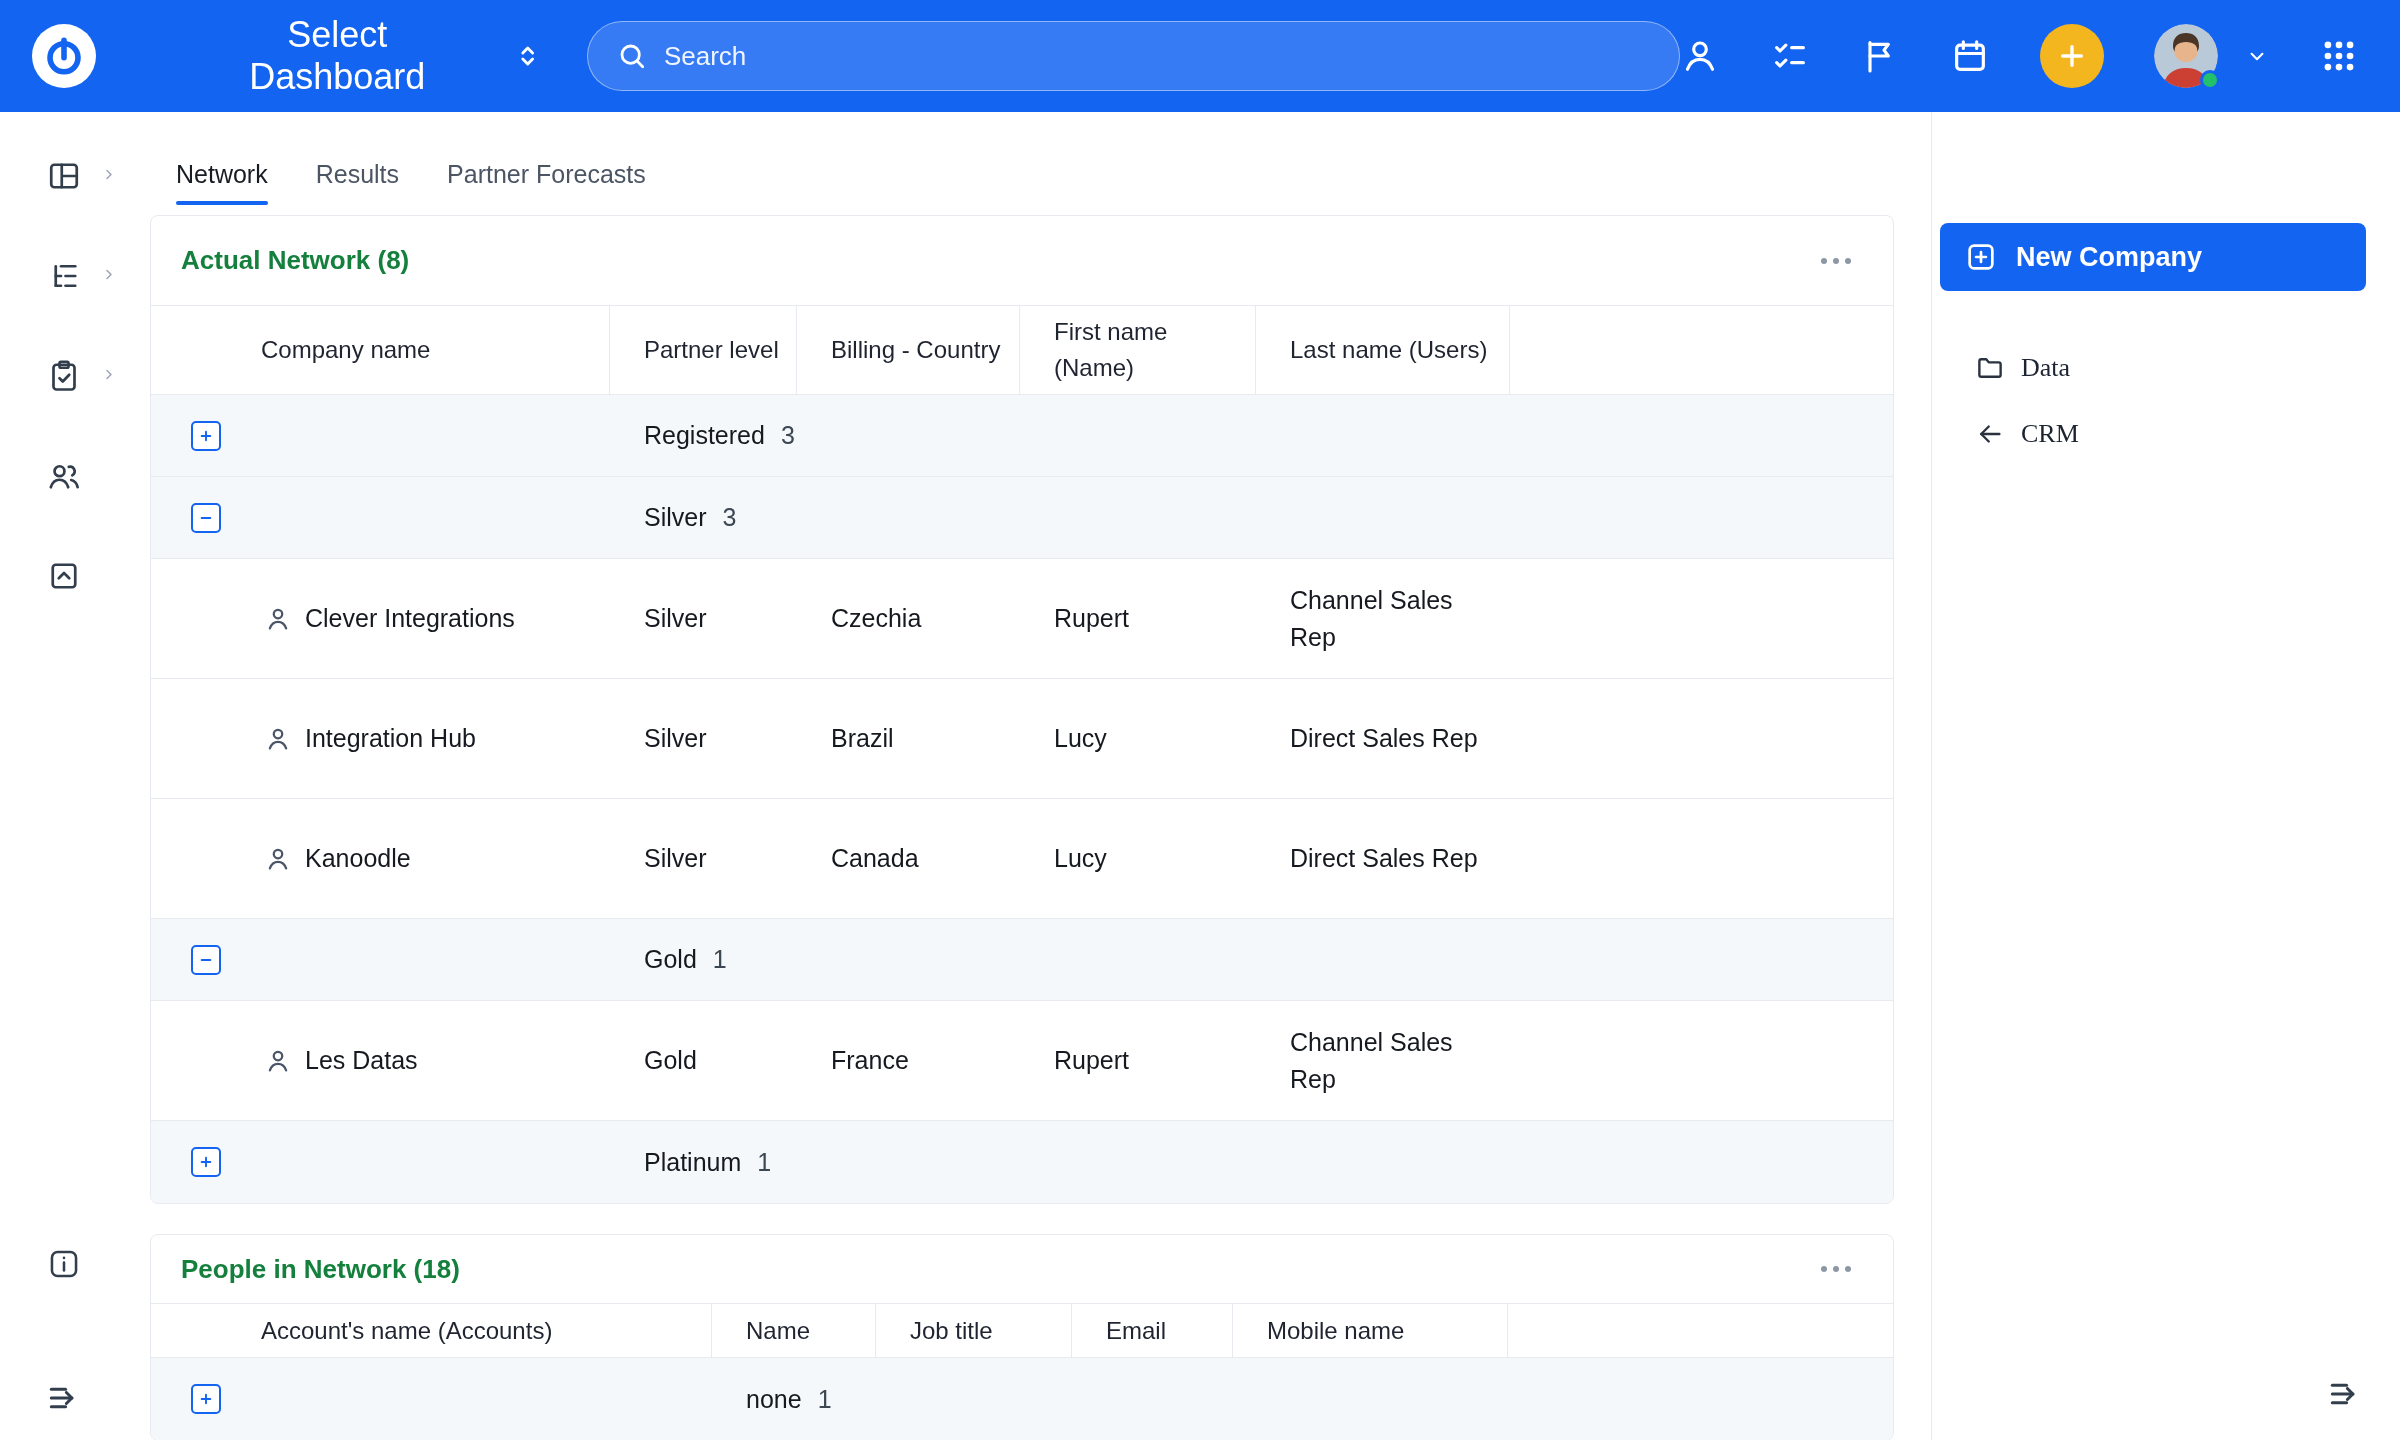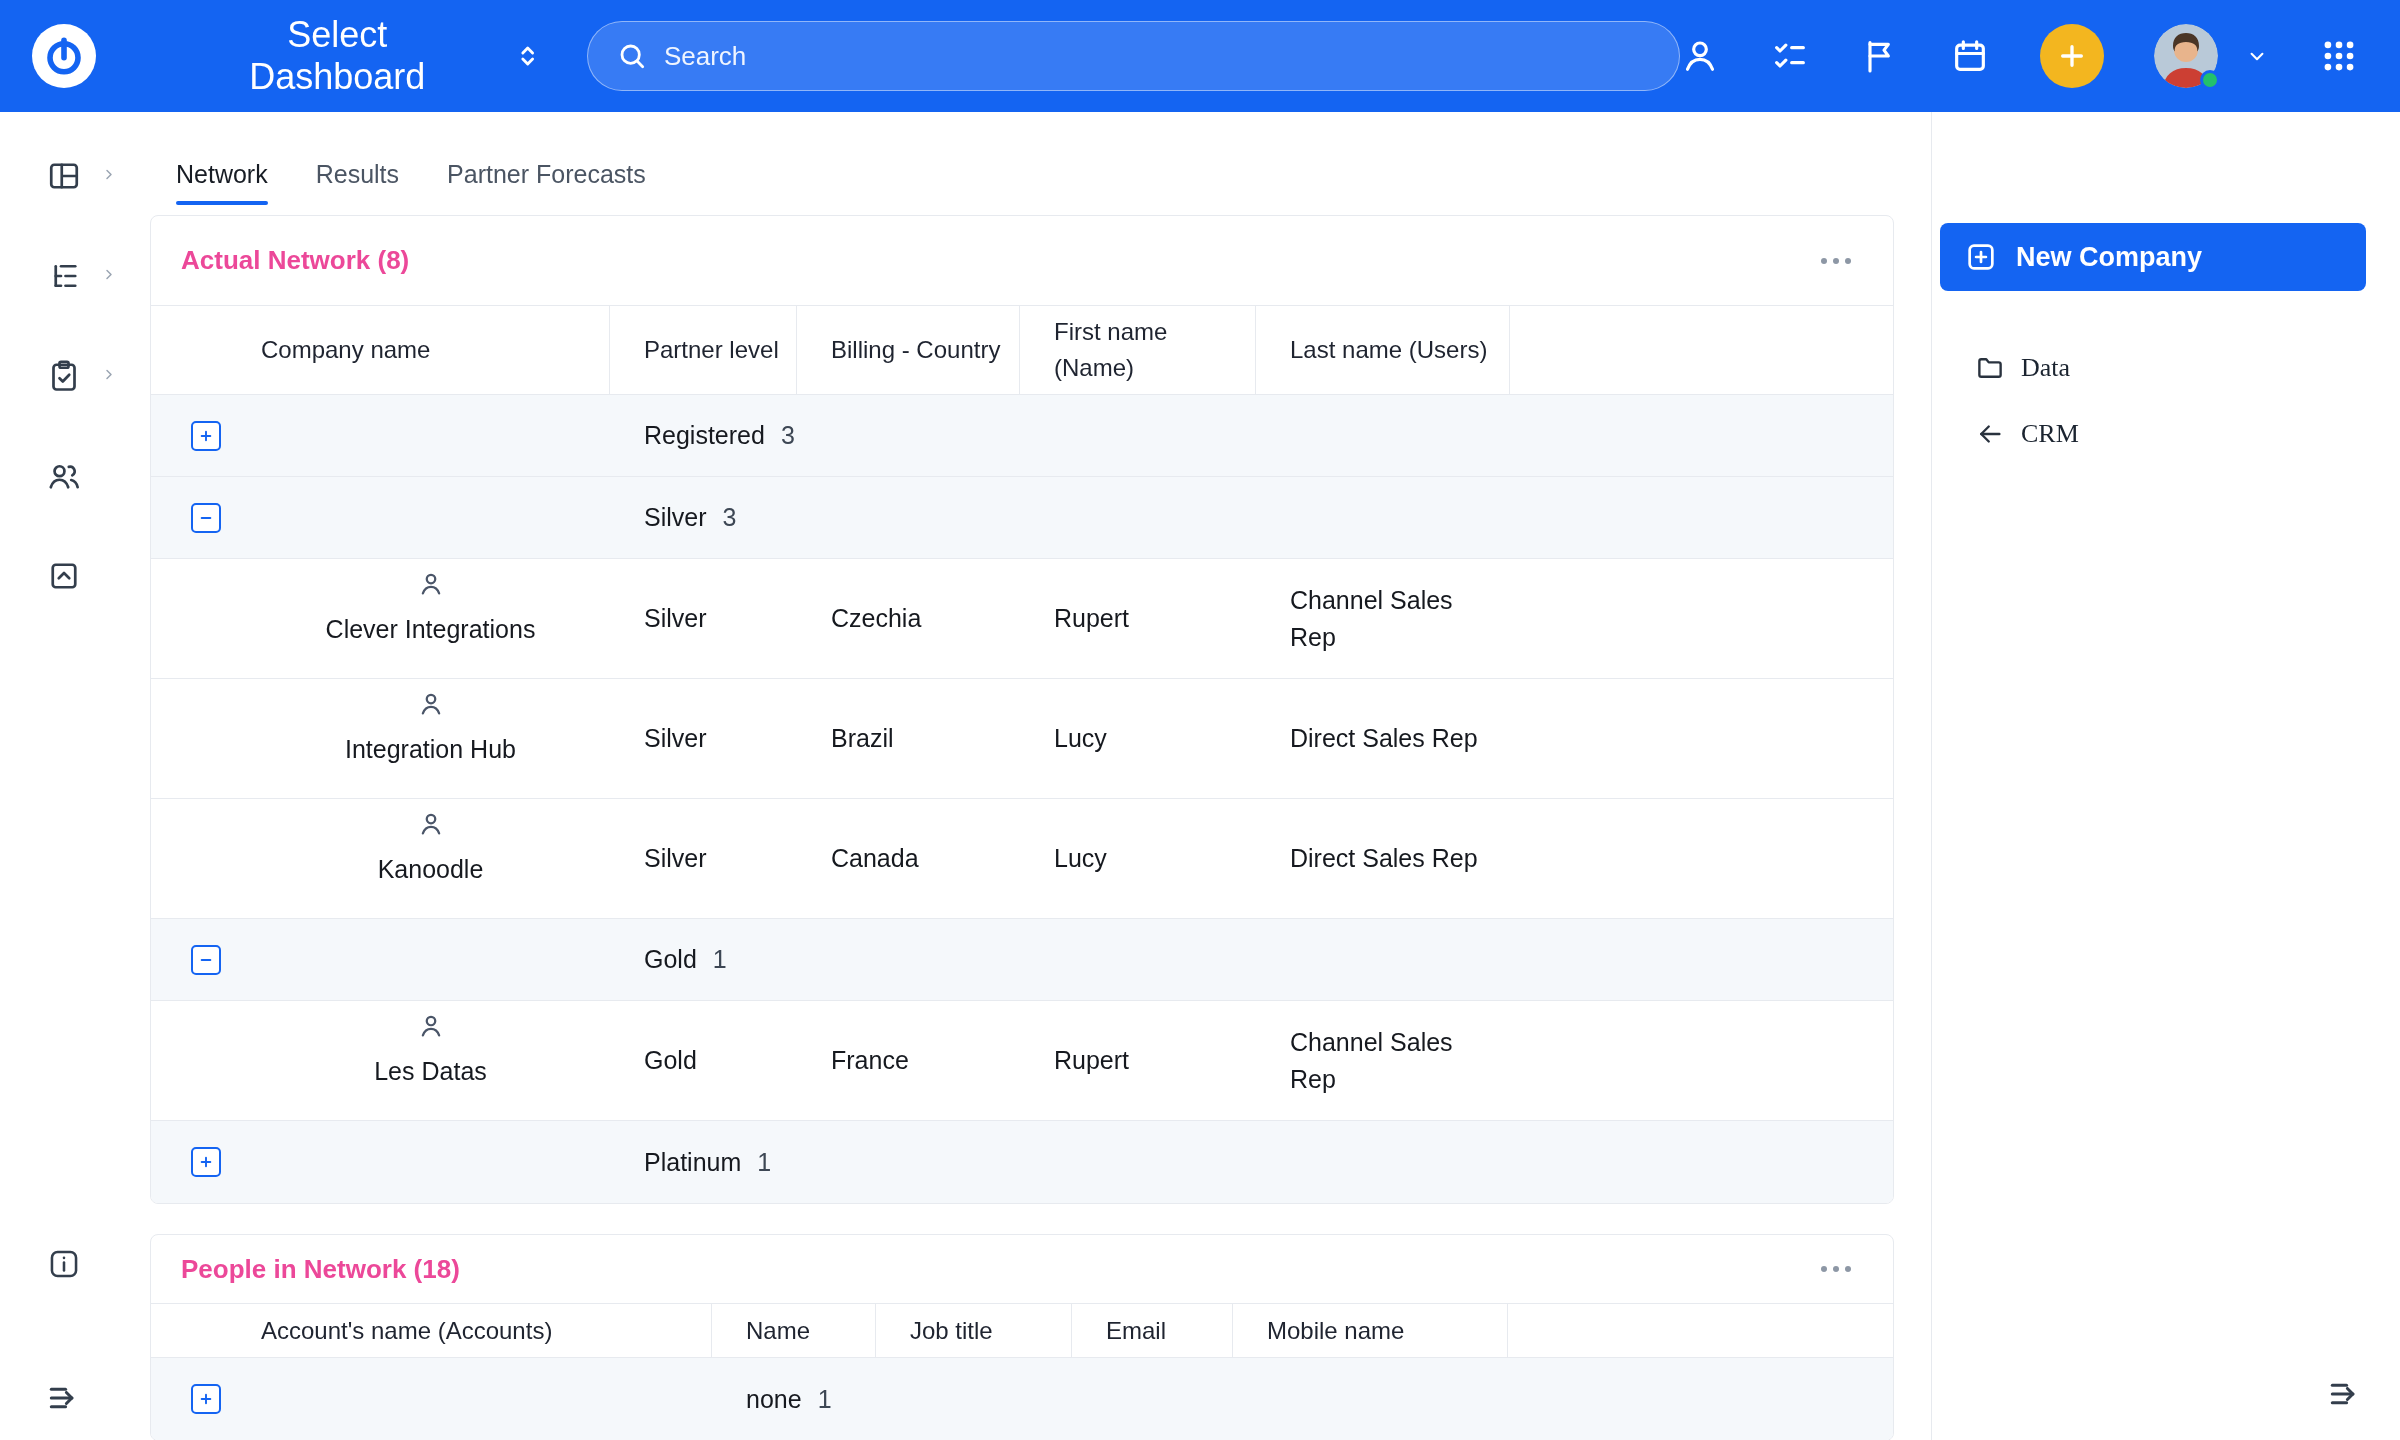--- a/index.html
+++ b/index.html
@@ -64,39 +64,39 @@
   .tabs{display:flex;padding:36px 0 0 26px;}
   .tab{position:relative;font-size:25px;color:var(--ink-soft);padding-bottom:16px;margin-right:48px;margin-top:12px;}
   .tab.active{color:#171c24;font-weight:500;}
   .tab.active::after{content:"";position:absolute;left:0;right:0;bottom:0;height:4px;background:var(--blue);border-radius:2px;}
 
   .card{border:1px solid var(--line);border-radius:8px;margin-top:10px;overflow:hidden;background:#fff;}
   .card + .card{margin-top:30px;}
   .card-head{display:flex;align-items:center;justify-content:space-between;padding:0 40px 0 30px;border-bottom:1px solid var(--line);}
   .card-network .card-head{height:90px;}
   .card-people .card-head{height:69px;}
-  .card-title{font-size:26px;font-weight:700;color:#ec4899;}
+  .card-title{font-size:26px;font-weight:700;color:#15803d;}
   .dots-menu{display:flex;gap:6px;align-items:center;padding:8px 2px;}
   .dots-menu i{width:6px;height:6px;border-radius:50%;background:#8d97a5;display:block;}
 
   .t-head,.t-row{display:grid;align-items:stretch;}
   .card-network .t-head,.card-network .t-row{grid-template-columns:459px 187px 223px 236px 254px minmax(0,1fr);}
   .card-people .t-head,.card-people .t-row{grid-template-columns:561px 164px 196px 161px 275px minmax(0,1fr);}
   .t-head{border-bottom:1px solid var(--line);}
   .card-network .t-head{min-height:81px;}
   .card-people .t-head{min-height:54px;}
   .t-head .cell{display:flex;align-items:center;padding:8px 12px 8px 34px;font-size:24px;line-height:1.5;color:#1f2430;border-right:1px solid var(--line);}
   .t-head .cell.first{padding-left:110px;}
   .t-head .cell.last{border-right:none;}
   .t-row{border-bottom:1px solid var(--line);}
   .t-row:last-child{border-bottom:none;}
   .t-row .cell{display:flex;align-items:center;padding:10px 12px 10px 34px;font-size:25px;line-height:1.45;color:#16191f;}
   .t-row.data{min-height:120px;background:#fff;}
   .t-row.group{min-height:82px;background:var(--group-bg);}
-  .cell.company{padding-left:112px;gap:12px;flex-direction:column;}
+  .cell.company{padding-left:112px;gap:12px;}
   .cell.company svg{width:30px;height:30px;flex:0 0 30px;stroke:#4a5568;fill:none;stroke-width:1.8;stroke-linecap:round;stroke-linejoin:round;}
   .cell.expand-cell{padding:0 0 0 40px;}
   .expand-btn{width:30px;height:30px;border:2px solid var(--blue);border-radius:5px;background:#fff;display:flex;align-items:center;justify-content:center;}
   .expand-btn svg{width:20px;height:20px;stroke:var(--blue);stroke-width:2.3;stroke-linecap:round;fill:none;}
   .cell.group-span{grid-column:2/-1;gap:16px;}
   .g-count{color:#3d4754;}
 
   
   .panel{flex:0 0 468px;border-left:1px solid var(--line);position:relative;background:#fff;}
   .new-partner{margin:111px 34px 0 8px;width:426px;height:68px;background:var(--blue);border-radius:8px;

